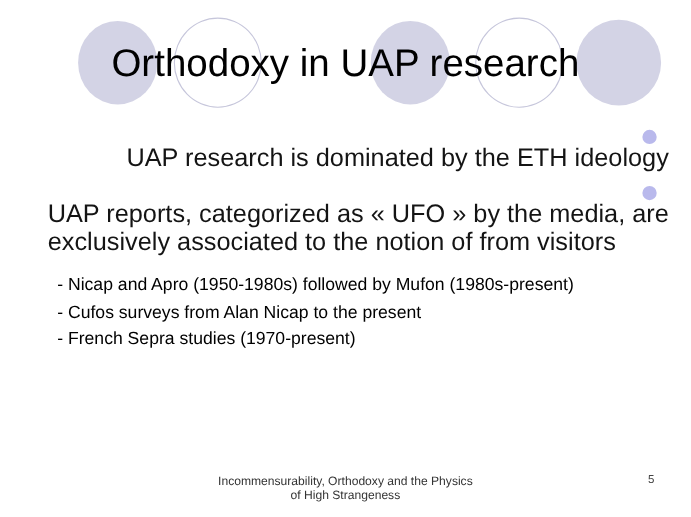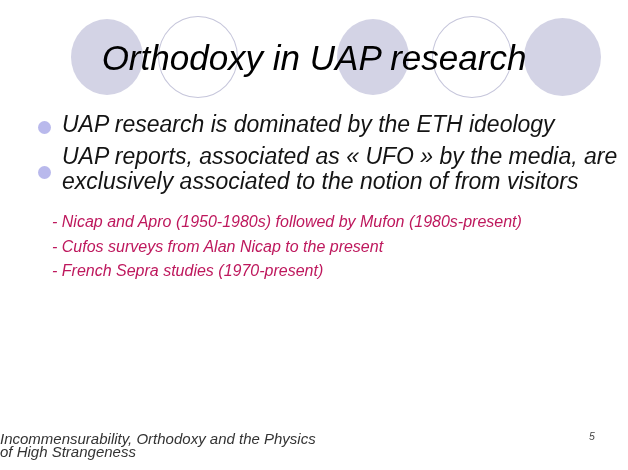--- a/index.html
+++ b/index.html
@@ -3,21 +3,20 @@
 <meta charset="utf-8">
 <style>
   html,body{margin:0;padding:0;background:#ffffff;}
   .slide{
     position:relative;
     width:628px;height:470px;
     background:#ffffff;
     overflow:hidden;
     font-family:"Liberation Sans","DejaVu Sans",sans-serif;
     color:#111111;
-    font-style:italic;
   }
   
   .circle{position:absolute;border-radius:50%;z-index:0;}
   .circle.filled{background:#d3d3e5;}
   .circle.outlined{background:#ffffff;border:1.5px solid #c6c6db;}
   .c1{left:71px;top:19px;width:72px;height:76px;}
   .c2{left:158px;top:16px;width:78px;height:80px;}
   .c3{left:337px;top:19px;width:72px;height:76px;}
   .c4{left:432px;top:16px;width:78px;height:80px;}
   .c5{left:524px;top:18px;width:77px;height:78px;}
@@ -28,45 +27,46 @@
     font-size:35px;line-height:36px;
     color:#000000;
     z-index:2;
     letter-spacing:0px;
   }
 
   .content{
     position:absolute;left:38px;top:112px;right:20px;z-index:2;
   }
   .bullet-item{
-    display:flex;align-items:center;
+    display:flex;align-items:flex-end;
     margin-bottom:7px;
+    flex-direction:column;
   }
   .bullet-dot{
     flex:0 0 13px;
     width:13px;height:13px;border-radius:50%;
     background:#b9b9ec;
     margin-top:6px;margin-right:11px;
   }
   .bullet-text{
     font-size:23px;line-height:25px;color:#141414;
   }
   .bullet-text .line{white-space:nowrap;}
 
   .sub-list{
     margin-top:16px;
     margin-left:14px;
-    font-size:16px;line-height:24.5px;color:#be185d;
+    font-size:16px;line-height:24.5px;color:#000000;
   }
   .sub-item{white-space:nowrap;}
 
   .footer{
     position:absolute;left:0;right:0;top:432px;
-    text-align:left;
-    font-size:15px;line-height:13px;
+    text-align:center;
+    font-size:11px;line-height:13px;
     color:#333333;
     z-index:2;
   }
   .page-number{
     position:absolute;top:430px;left:589px;
     font-size:10.5px;color:#444444;z-index:2;
   }
 </style>
 </head>
 <body>
@@ -86,21 +86,21 @@
     <div class="bullet-item">
       <span class="bullet-dot"></span>
       <div class="bullet-text">
         <div class="line">UAP research is dominated by the ETH ideology</div>
       </div>
     </div>
 
     <div class="bullet-item">
       <span class="bullet-dot"></span>
       <div class="bullet-text">
-        <div class="line">UAP reports, associated as « UFO » by the media, are</div>
+        <div class="line">UAP reports, categorized as « UFO » by the media, are</div>
         <div class="line">exclusively associated to the notion of from visitors</div>
       </div>
     </div>
 
 
     <div class="sub-list">
       <div class="sub-item">- Nicap and Apro (1950-1980s) followed by Mufon (1980s-present)</div>
       <div class="sub-item">- Cufos surveys from Alan Nicap to the present</div>
       <div class="sub-item">- French Sepra studies (1970-present)</div>
     </div>

